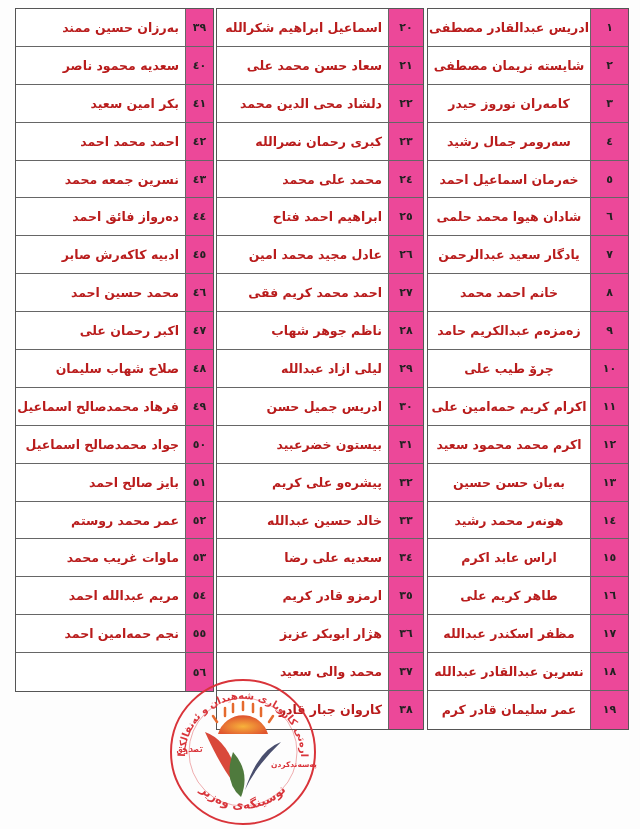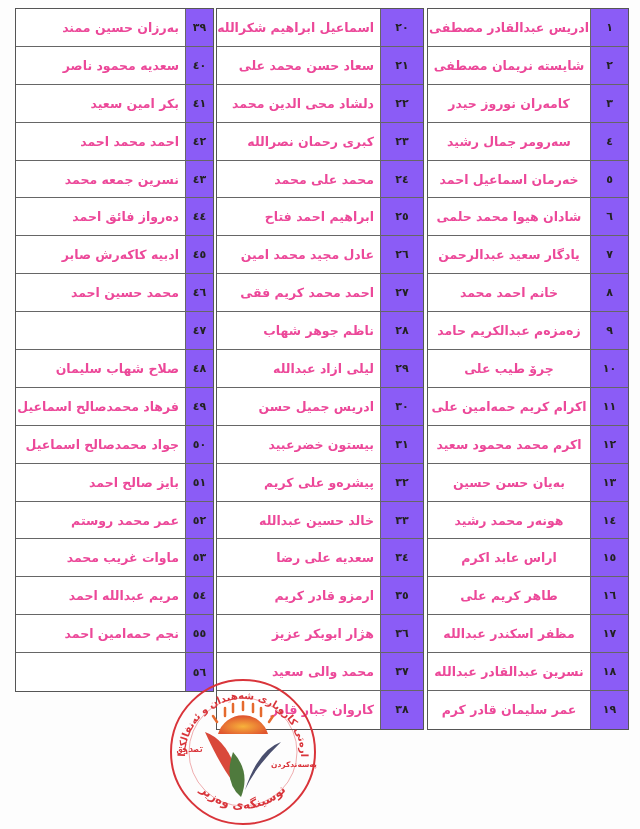--- a/index.html
+++ b/index.html
@@ -7,33 +7,33 @@
     width:640px; height:829px; background:#fdfdfd; position:relative; overflow:hidden;
     font-family:"DejaVu Sans", sans-serif;
   }
   .tbl {
     position:absolute; border:1.5px solid #555; border-collapse:collapse; direction:rtl;
     background:#fff;
   }
   .tbl .row { display:flex; flex-direction:row; height:37.9px; box-sizing:border-box; border-bottom:1px solid #666; }
   .tbl .row:last-child { border-bottom:none; }
   .num {
-    background:#8b5cf6; border-left:1px solid #666; box-sizing:border-box;
+    background:#ec4899; border-left:1px solid #666; box-sizing:border-box;
     display:flex; align-items:center; justify-content:center;
     font-weight:bold; font-size:11px; color:#222;
   }
   .name {
     flex:1; display:flex; align-items:center; justify-content:center;
-    font-weight:bold; font-size:12.5px; color:#ec4899; padding:0 6px; white-space:nowrap; overflow:hidden;
+    font-weight:bold; font-size:12.5px; color:#b91c1c; padding:0 6px; white-space:nowrap; overflow:hidden;
   }
   .tbl.middle .name, .tbl.left .name { justify-content:flex-start; }
   #t-right { left:427px; top:8px; width:200px; }
   #t-right .num { width:38px; }
   #t-middle { left:216px; top:8px; width:206px; }
-  #t-middle .num { width:43px; }
+  #t-middle .num { width:35px; }
   #t-left { left:15px; top:8px; width:197px; }
   #t-left .num { width:28px; }
   .stamp {
     position:absolute; left:163px; top:672px; width:160px; height:160px;
   }
 </style>
 </head>
 <body>
 
 <div class="tbl right" id="t-right">
@@ -220,20 +220,21 @@
     <div class="row">
       <div class="num">٤٥</div>
       <div class="name">ادبيه كاكەرش صابر</div>
     </div>
     <div class="row">
       <div class="num">٤٦</div>
       <div class="name">محمد حسين احمد</div>
     </div>
     <div class="row">
       <div class="num">٤٧</div>
+      <div class="name">اكبر رحمان على</div>
     </div>
     <div class="row">
       <div class="num">٤٨</div>
       <div class="name">صلاح شهاب سليمان</div>
     </div>
     <div class="row">
       <div class="num">٤٩</div>
       <div class="name">فرهاد محمدصالح اسماعيل</div>
     </div>
     <div class="row">

